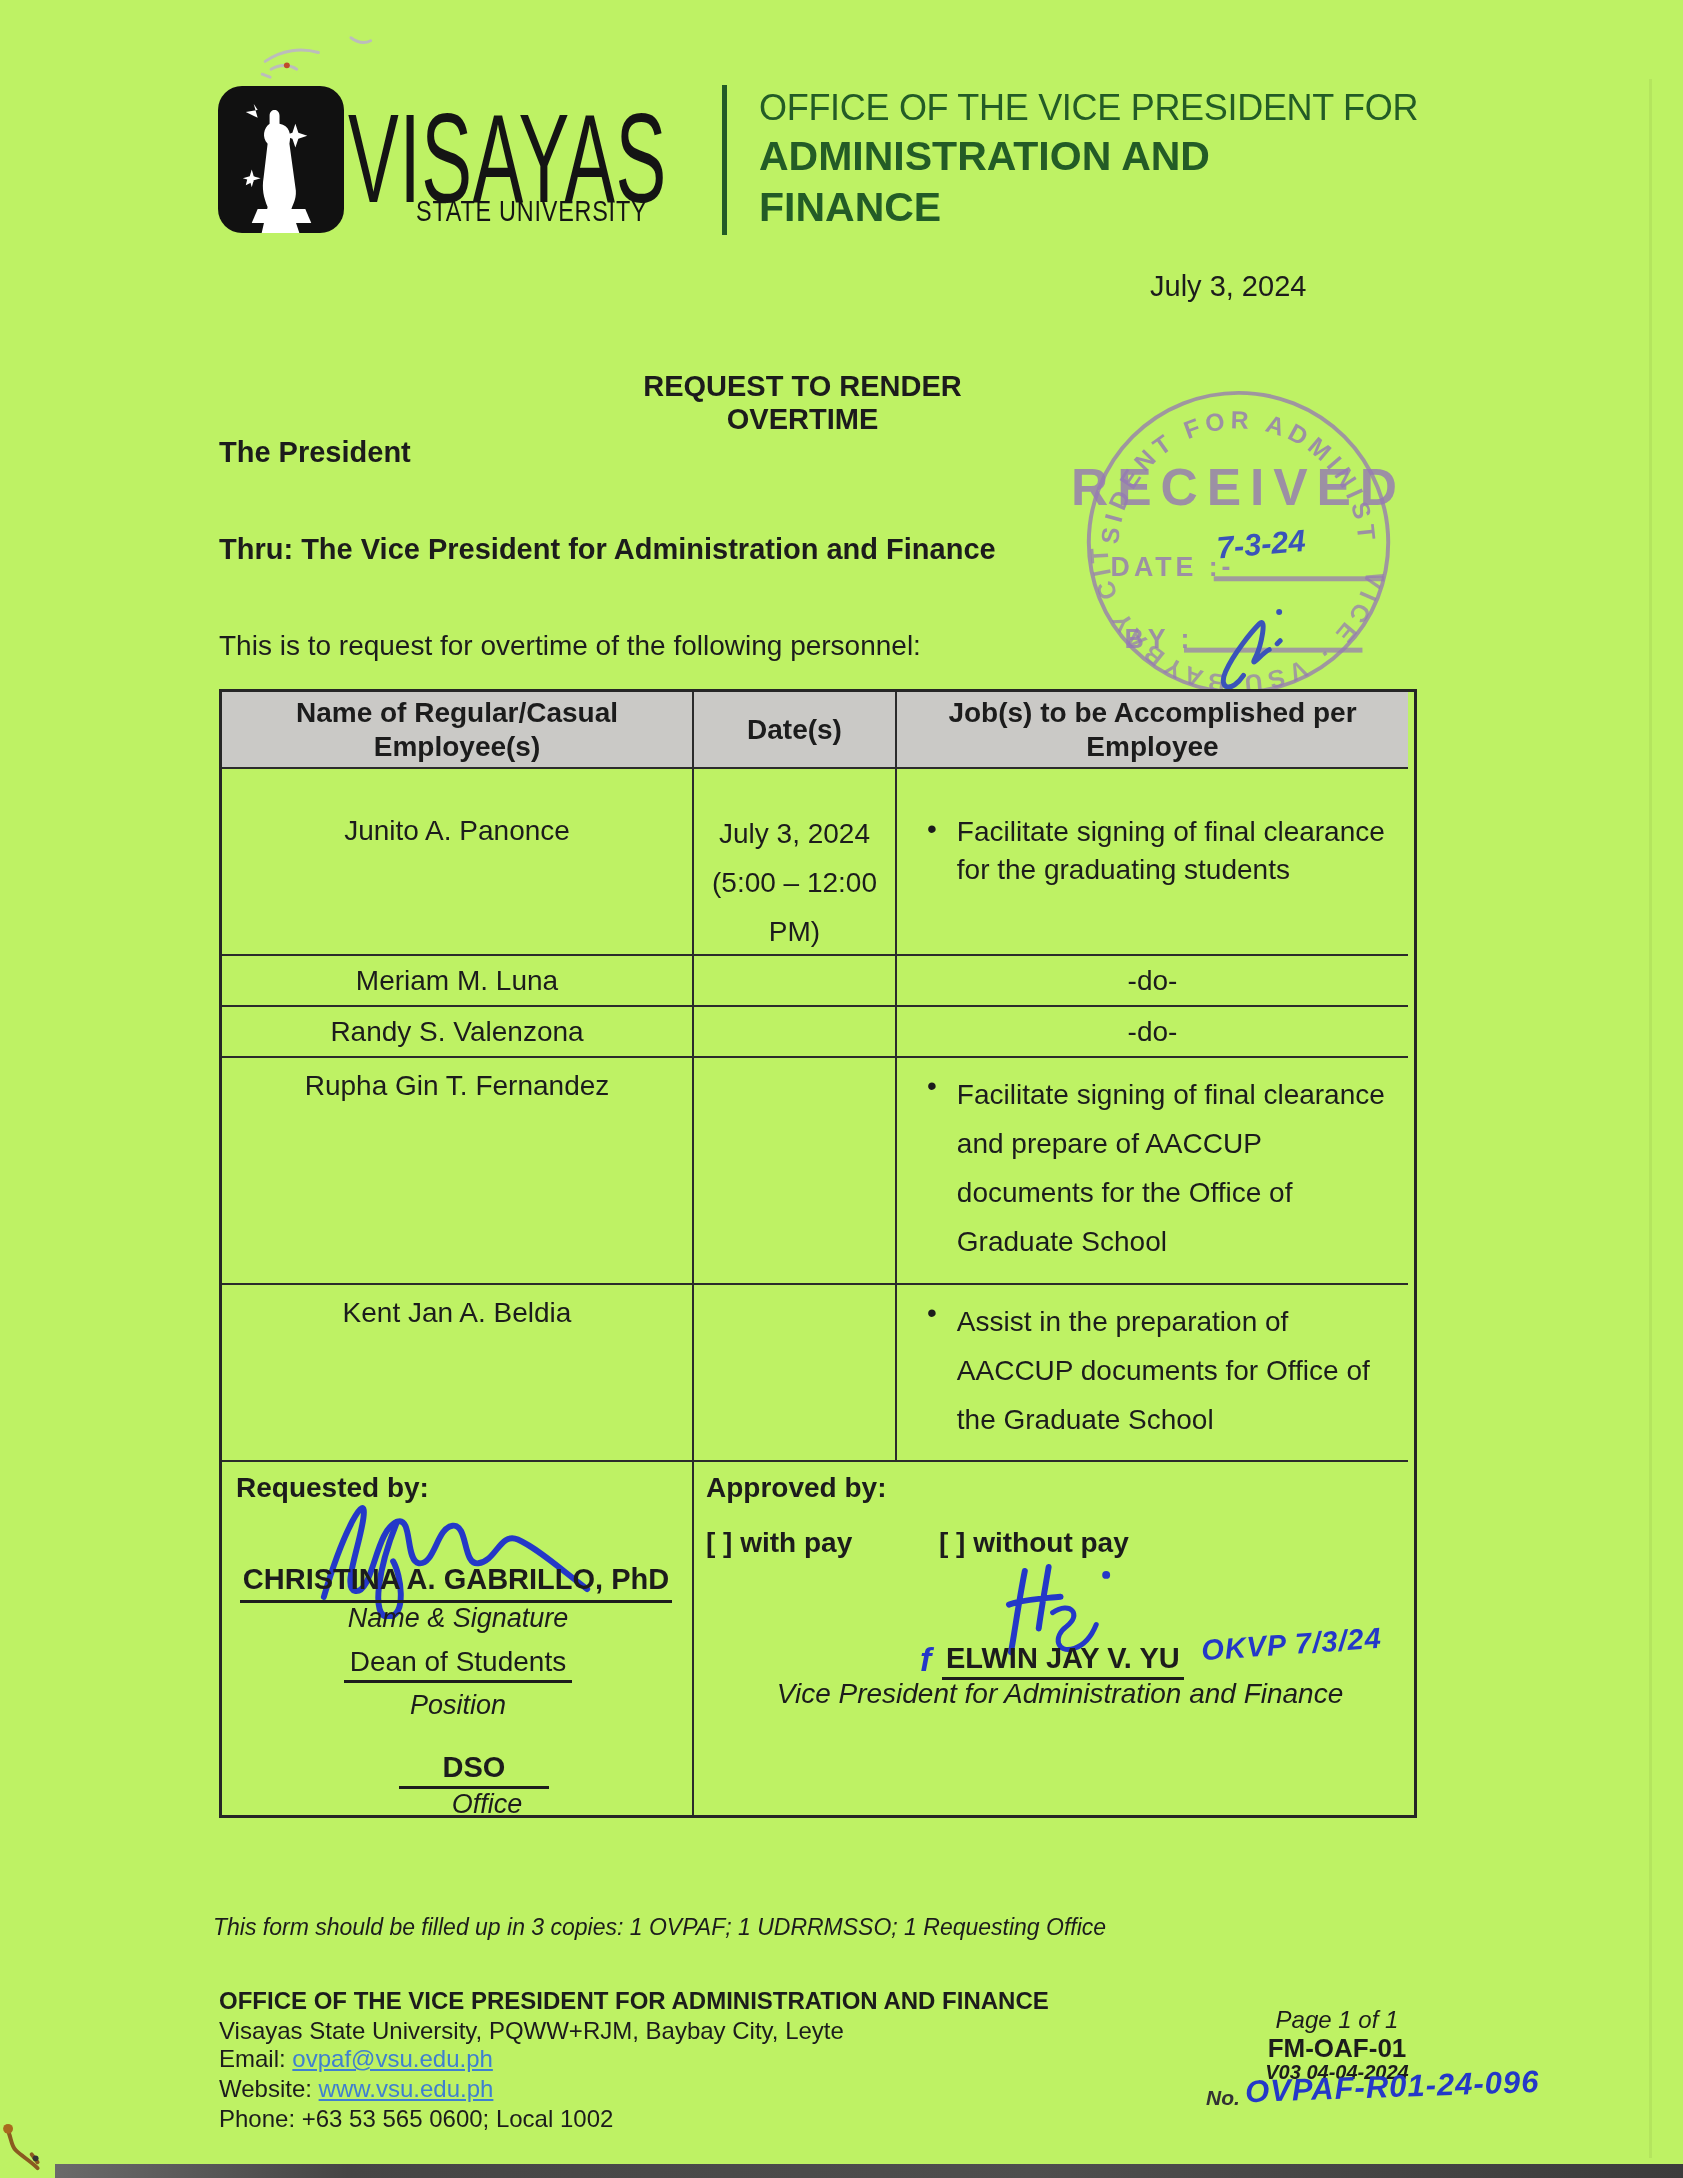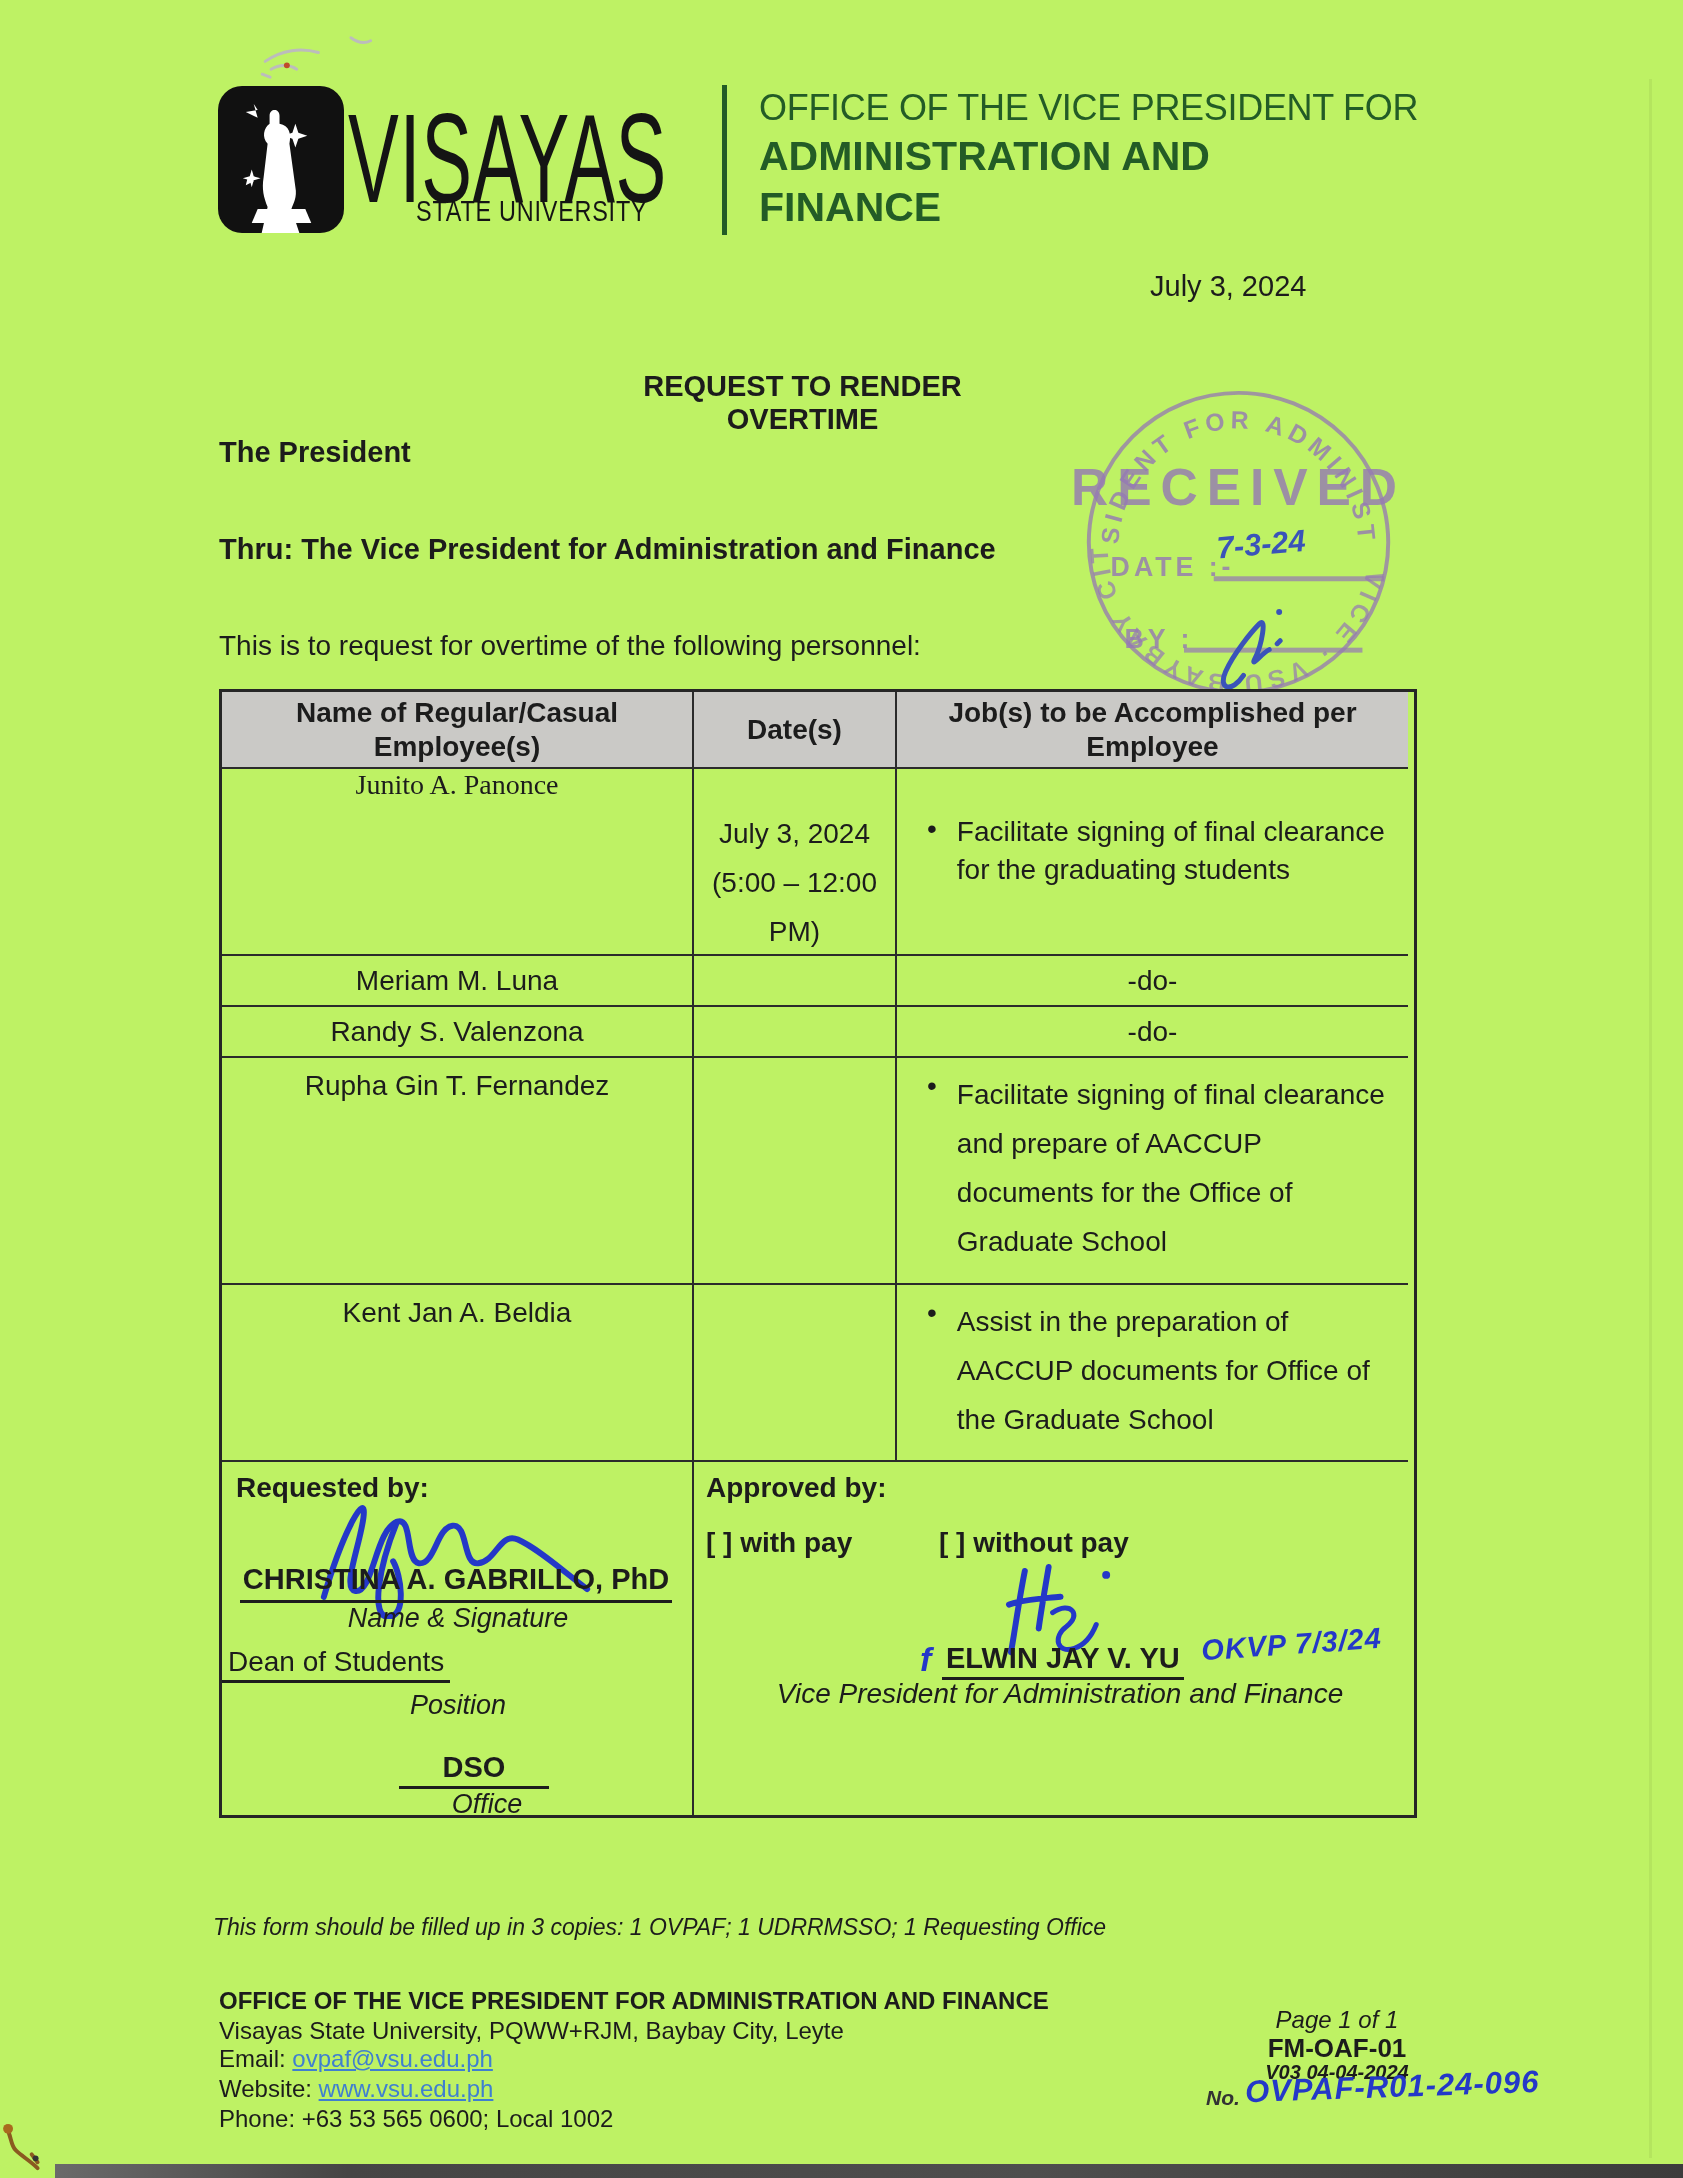--- a/index.html
+++ b/index.html
@@ -134,21 +134,21 @@
       <span>Employee(s)</span>
     </div>
     <div class="tcell th">
       <span>Date(s)</span>
     </div>
     <div class="tcell th last">
       <span>Job(s) to be Accomplished per</span>
       <span>Employee</span>
     </div>
 
-    <div class="tcell name-cell" style="font-family:Liberation Serif, serif;">
+    <div class="tcell name-cell" style="padding-top:46px;">
       <span>Junito A. Panonce</span>
     </div>
     <div class="tcell date-cell">
       <span style="display:block">July 3, 2024</span>
       <span style="display:block">(5:00 – 12:00</span>
       <span style="display:block">PM)</span>
     </div>
     <div class="tcell last" style="padding-top:44px;">
       <div class="job lh38">
         <span class="bullet">•</span>
@@ -207,21 +207,21 @@
     </div>
 
     <div class="tcell bottomrow">
       <div class="abs sig-label" style="left:14px;top:10px;">Requested by:</div>
       <svg class="abs" style="left:84px;top:8px;" width="297" height="149" viewBox="0 0 300 150">
         <path d="M18,128 C 38,60 62,18 58,48 C 54,78 36,120 50,122 C 68,124 70,60 92,52 C 108,46 100,92 114,94 C 130,96 132,58 148,56 C 164,54 158,96 174,94 C 192,92 196,62 214,70 C 236,80 262,104 284,120" stroke="#2438c8" stroke-width="6" fill="none" stroke-linecap="round"></path>
         <path d="M92,52 C 74,96 64,150 84,148 C 102,146 96,106 88,92" stroke="#2438c8" stroke-width="6" fill="none" stroke-linecap="round"></path>
       </svg>
       <div class="abs sig-name uline" style="left:18px;top:101px;width:432px;text-align:center;padding-bottom:4px;">CHRISTINA A. GABRILLO, PhD</div>
       <div class="abs caption" style="left:0;top:141px;width:472px;text-align:center;">Name &amp; Signature</div>
-      <div class="abs" style="left:0;top:184px;width:472px;text-align:left;">
+      <div class="abs" style="left:0;top:184px;width:472px;text-align:center;">
         <span class="uline" style="display:inline-block;padding:0 6px 2px;font-size:28px;">Dean of Students</span>
       </div>
       <div class="abs caption" style="left:0;top:228px;width:472px;text-align:center;">Position</div>
       <div class="abs" style="left:16px;top:289px;width:472px;text-align:center;">
         <span class="uline b" style="display:inline-block;padding:0 44px 2px;font-size:29px;">DSO</span>
       </div>
       <div class="abs caption" style="left:0;top:327px;width:472px;text-align:center;padding-left:29px;">Office</div>
     </div>
 
     <div class="tcell bottomrow last" style="grid-column:2 / 4;">

